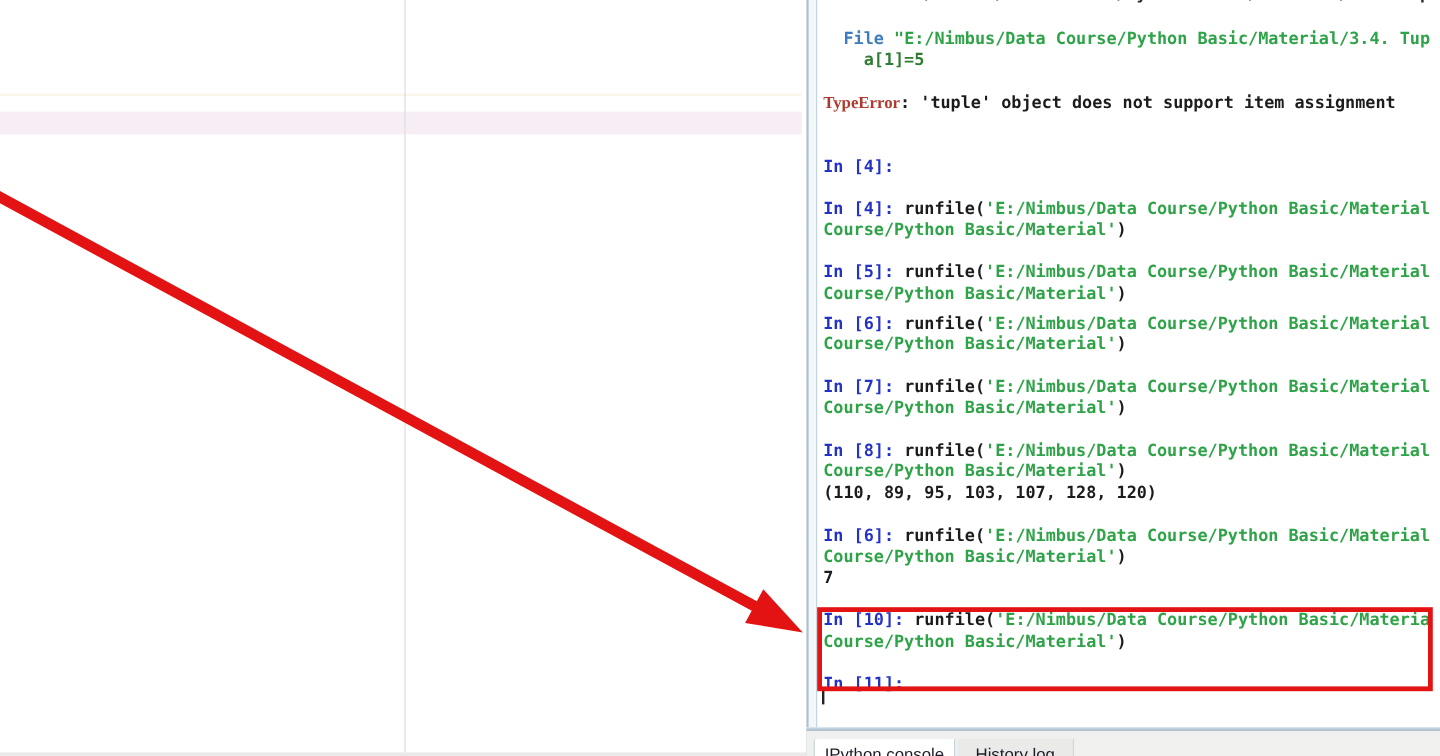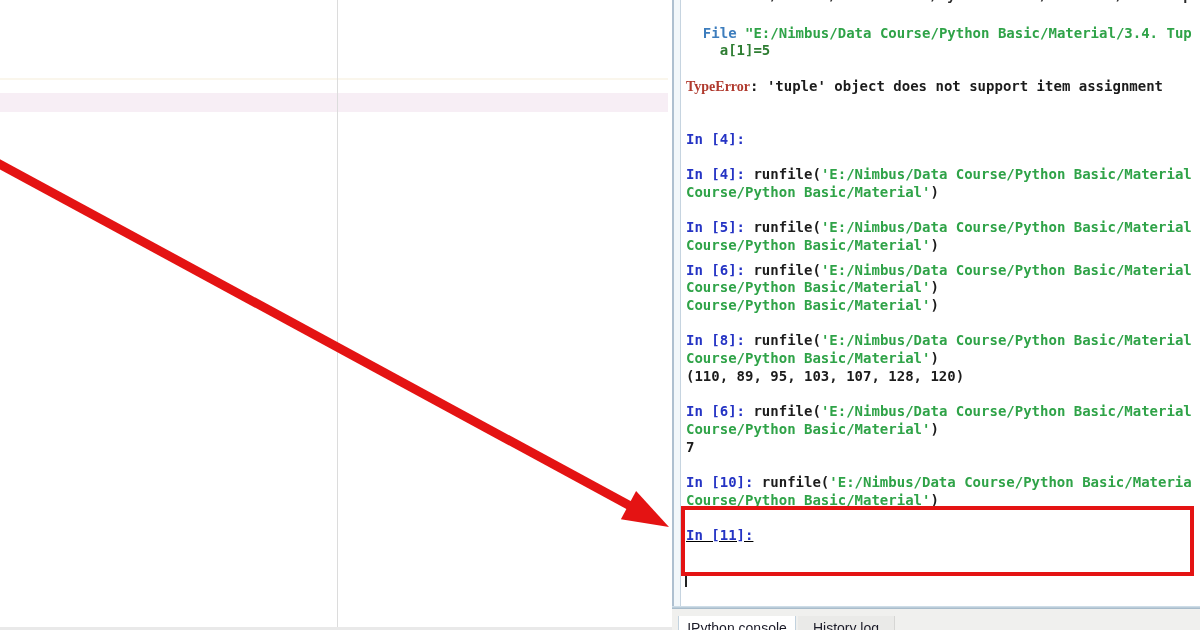--- a/index.html
+++ b/index.html
@@ -99,30 +99,31 @@
         <div class="console-line" style="margin-top: 17.7px;"><span class="seg-file">  File </span><span class="seg-str">"E:/Nimbus/Data Course/Python Basic/Material/3.4. Tup</span></div>
         <div class="console-line"><span class="seg-ctx">    a[1]=5</span></div>
         <div class="console-line" style="margin-top: 17.7px;"><span class="seg-err">TypeError</span><span class="seg-out">: 'tuple' object does not support item assignment</span></div>
         <div class="console-line" style="margin-top: 35.4px;"><span class="seg-prompt">In [4]:</span></div>
         <div class="console-line" style="margin-top: 17.7px;"><span class="seg-prompt">In [4]: </span><span class="seg-code">runfile(</span><span class="seg-str">'E:/Nimbus/Data Course/Python Basic/Material</span></div>
         <div class="console-line"><span class="seg-str">Course/Python Basic/Material'</span><span class="seg-code">)</span></div>
         <div class="console-line" style="margin-top: 17.7px;"><span class="seg-prompt">In [5]: </span><span class="seg-code">runfile(</span><span class="seg-str">'E:/Nimbus/Data Course/Python Basic/Material</span></div>
         <div class="console-line"><span class="seg-str">Course/Python Basic/Material'</span><span class="seg-code">)</span></div>
         <div class="console-line" style="margin-top: 7px;"><span class="seg-prompt">In [6]: </span><span class="seg-code">runfile(</span><span class="seg-str">'E:/Nimbus/Data Course/Python Basic/Material</span></div>
         <div class="console-line"><span class="seg-str">Course/Python Basic/Material'</span><span class="seg-code">)</span></div>
+        <div class="console-line" style="margin-top: 17.7px;"><span class="seg-prompt">In [7]: </span><span class="seg-code">runfile(</span><span class="seg-str">'E:/Nimbus/Data Course/Python Basic/Material</span></div>
         <div class="console-line"><span class="seg-str">Course/Python Basic/Material'</span><span class="seg-code">)</span></div>
         <div class="console-line" style="margin-top: 17.7px;"><span class="seg-prompt">In [8]: </span><span class="seg-code">runfile(</span><span class="seg-str">'E:/Nimbus/Data Course/Python Basic/Material</span></div>
         <div class="console-line"><span class="seg-str">Course/Python Basic/Material'</span><span class="seg-code">)</span></div>
         <div class="console-line"><span class="seg-out">(110, 89, 95, 103, 107, 128, 120)</span></div>
         <div class="console-line" style="margin-top: 17.7px;"><span class="seg-prompt">In [6]: </span><span class="seg-code">runfile(</span><span class="seg-str">'E:/Nimbus/Data Course/Python Basic/Material</span></div>
         <div class="console-line"><span class="seg-str">Course/Python Basic/Material'</span><span class="seg-code">)</span></div>
         <div class="console-line"><span class="seg-out">7</span></div>
         <div class="console-line" style="margin-top: 17.7px;"><span class="seg-prompt">In [10]: </span><span class="seg-code">runfile(</span><span class="seg-str">'E:/Nimbus/Data Course/Python Basic/Materia</span></div>
         <div class="console-line"><span class="seg-str">Course/Python Basic/Material'</span><span class="seg-code">)</span></div>
-        <div class="console-line" style="margin-top: 17.7px; text-decoration: underline;"><span class="seg-prompt">In [11]:</span></div>
+        <div class="console-line" style="margin-top: 17.7px;"><span class="seg-prompt">In [11]:</span></div>
       </div>
   </div>
   <div class="text-cursor"></div>
 </div>
 
 <div class="highlight-box"></div>
 
 <div class="tab-bar">
   <div class="tab-bar-topline"></div>
   <div class="tab tab-active">

